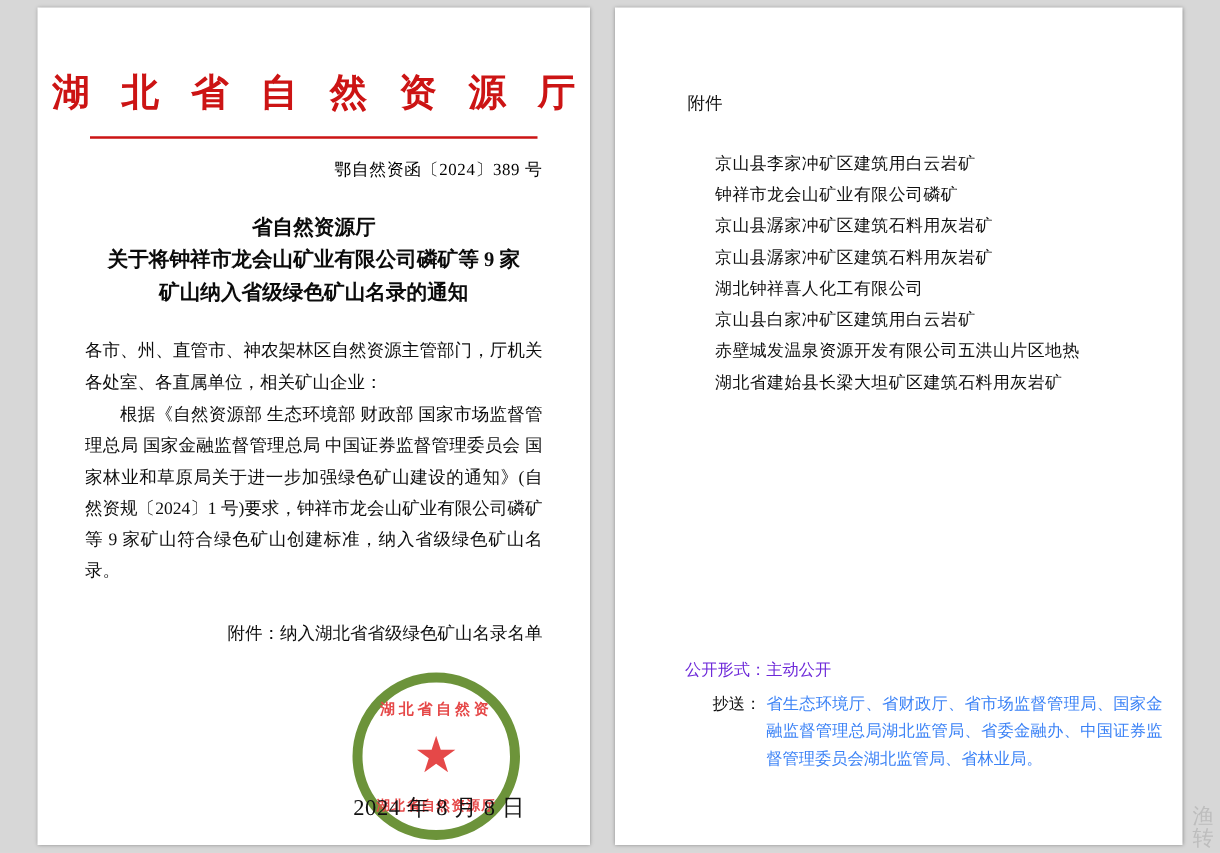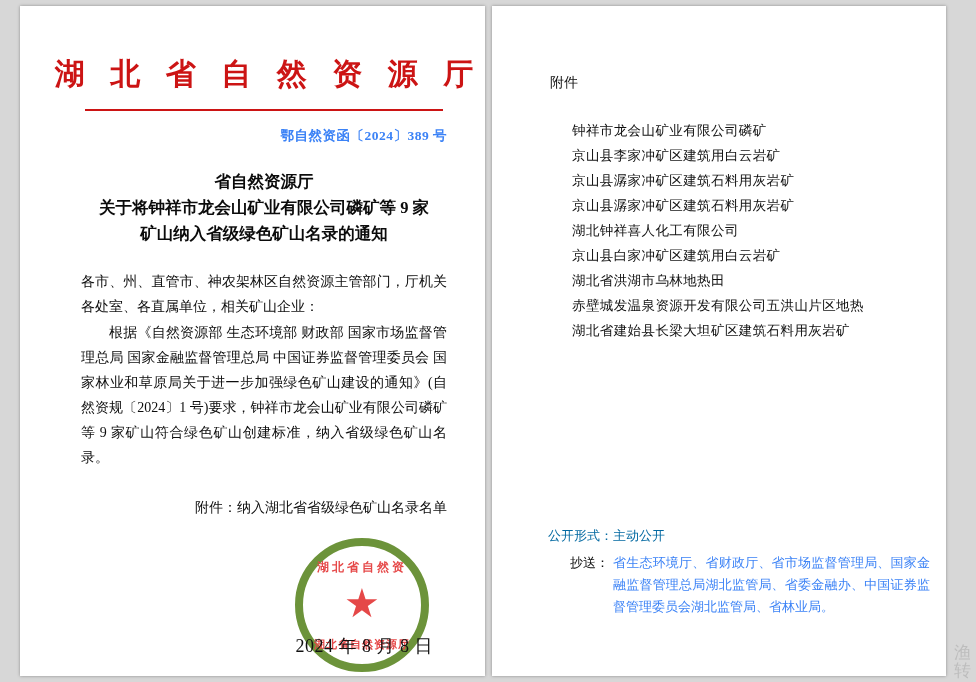--- a/index.html
+++ b/index.html
@@ -17,25 +17,24 @@
     height: 682px;
     background: #d7d7d7;
   }
   .page {
     position: absolute;
     background: #ffffff;
     box-shadow: 0 0 3px rgba(0,0,0,0.35);
     overflow: hidden;
   }
   .page-left {
-    left: 20px;
+    left: 30px;
     top: 6px;
     width: 442px;
     height: 670px;
-    padding-left: 23px;
   }
   .page-right {
     left: 492px;
     top: 6px;
     width: 454px;
     height: 670px;
   }
 
   
   .letterhead {
@@ -51,23 +50,22 @@
   }
   .letterhead-rule {
     height: 2px;
     background: #cc1414;
     margin: 14px 42px 0 42px;
   }
   .doc-number {
     text-align: right;
     margin: 16px 38px 0 0;
     font-size: 13.5px;
-    color: #3b82f6;
+    color: #000000;
     letter-spacing: 0.5px;
-    font-weight: bold;
   }
   .doc-title {
     margin: 24px 40px 0 40px;
     text-align: center;
     font-size: 16.5px;
     font-weight: bold;
     line-height: 26px;
     color: #0b0b0b;
   }
   .body-text {
@@ -172,21 +170,21 @@
   .hl-wrap { padding-left: 0; }
   .footer-block {
     position: absolute;
     left: 0;
     bottom: 58px;
     width: 454px;
   }
   .footer-line {
     font-size: 13px;
     line-height: 22px;
-    color: #0369a1;
+    color: #6d28d9;
     margin-left: 56px;
   }
   .cc-block {
     display: flex;
     margin-left: 56px;
     margin-top: 5px;
   }
   .cc-label {
     font-size: 13px;
     line-height: 22px;
@@ -245,31 +243,26 @@
         <div class="seal-bottom">湖北省自然资源厅</div>
       </div>
       <div class="sign-date">2024 年 8 月 8 日</div>
     </div>
   </div>
 
   <div class="page page-right">
     <div class="attach-label">附件</div>
 
     <ul class="mine-list">
+      <li>京山县李家冲矿区建筑用白云岩矿</li>
       <li>钟祥市龙会山矿业有限公司磷矿</li>
-      <li>京山县李家冲矿区建筑用白云岩矿</li>
       <li>京山县潺家冲矿区建筑石料用灰岩矿</li>
       <li>京山县潺家冲矿区建筑石料用灰岩矿</li>
       <li>湖北钟祥喜人化工有限公司</li>
       <li>京山县白家冲矿区建筑用白云岩矿</li>
-      <li class="hl-wrap">
-        <span class="mine-list" style="display:inline-block;margin:0;">
-          <span class="highlight" style="display:inline-block;font-size:13.5px;">湖北省洪湖市乌林地热田</span>
-        </span>
-      </li>
       <li>赤壁城发温泉资源开发有限公司五洪山片区地热</li>
       <li>湖北省建始县长梁大坦矿区建筑石料用灰岩矿</li>
     </ul>
 
     <div class="footer-block">
       <div class="footer-line">公开形式：主动公开</div>
       <div class="cc-block">
         <div class="cc-label">抄送：</div>
         <div class="cc-text">省生态环境厅、省财政厅、省市场监督管理局、国家金融监督管理总局湖北监管局、省委金融办、中国证券监督管理委员会湖北监管局、省林业局。</div>
       </div>

